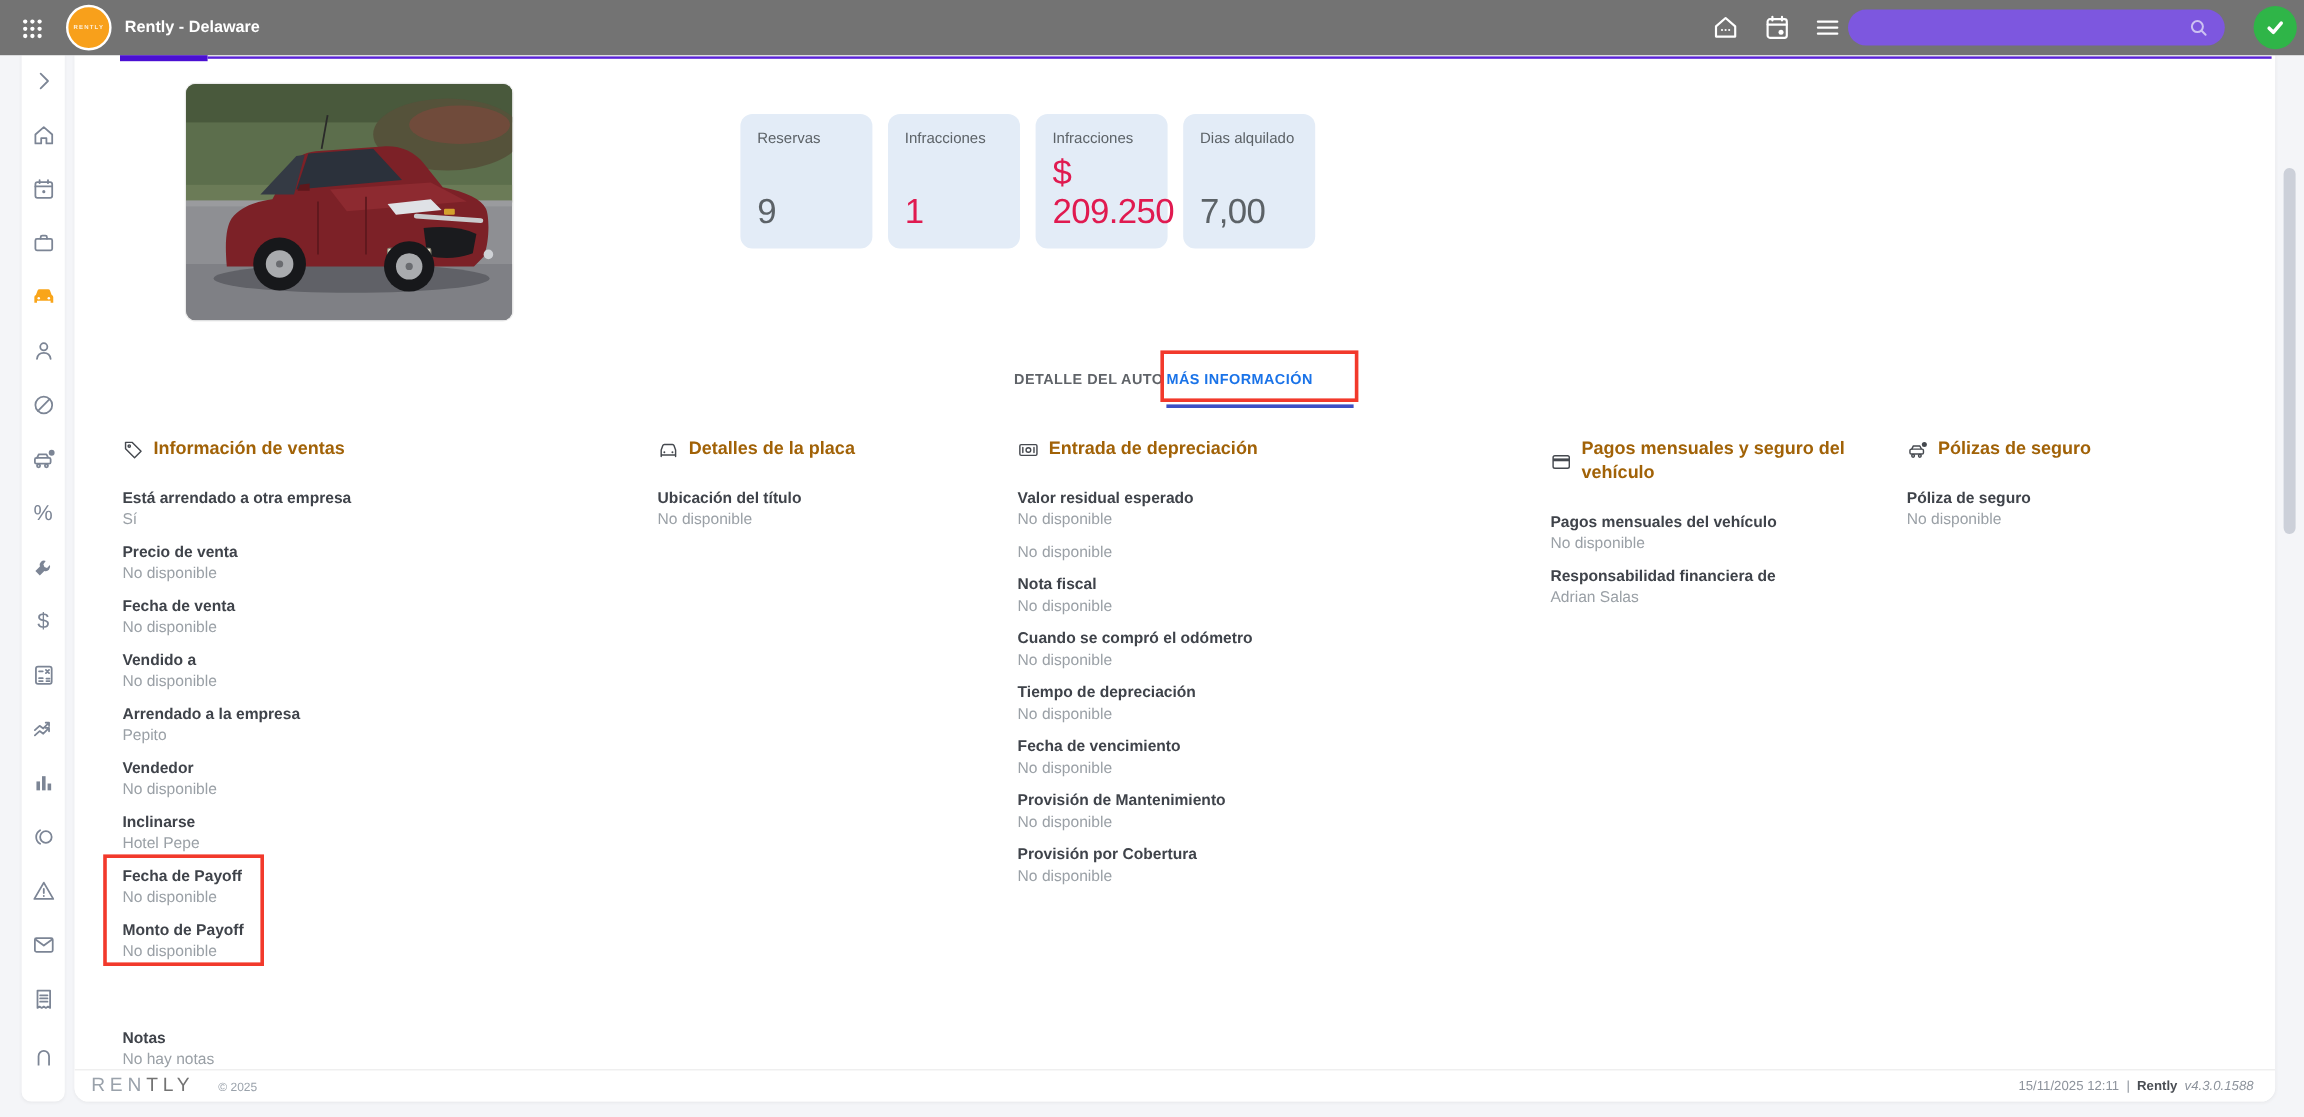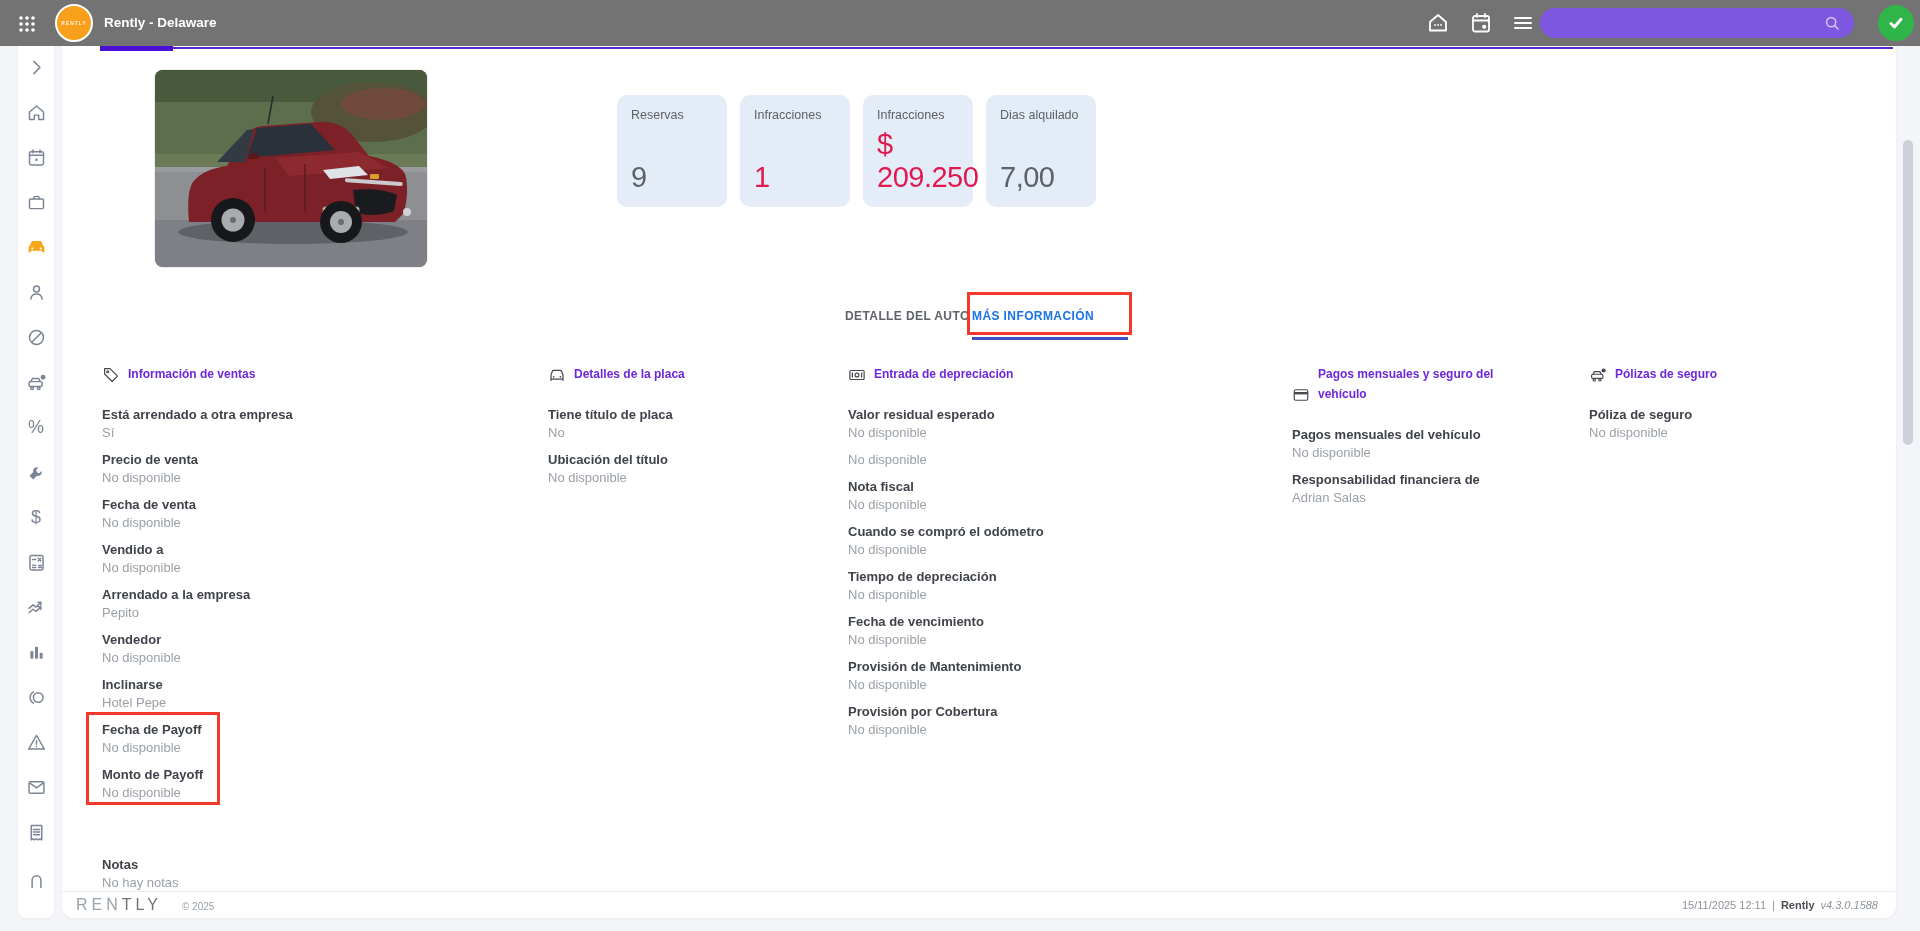--- a/index.html
+++ b/index.html
@@ -73,22 +73,22 @@
   .ann-tab { left:905px; top:246px; width:165px; height:43px; }
   .ann-payoff { left:24px; top:666px; width:134px; height:93px; }
 
   
   .section { position:absolute; top:318px; }
   .sec-0 { left:40px;  width:400px; }
   .sec-1 { left:486px; width:290px; }
   .sec-2 { left:786px; width:430px; }
   .sec-3 { left:1230px; width:250px; }
   .sec-4 { left:1527px; width:300px; }
-  .sec-title { display:flex; align-items:flex-end; gap:8px; font-size:12px; font-weight:bold;
-               color:#6d28d9; line-height:20px; margin-bottom:22px; }
+  .sec-title { display:flex; align-items:center; gap:8px; font-size:15px; font-weight:bold;
+               color:#a16207; line-height:20px; margin-bottom:22px; }
   .sec-title svg { width:18px; height:18px; stroke:#45494f; stroke-width:1.6; fill:none;
                    stroke-linecap:round; stroke-linejoin:round; flex:0 0 auto; margin-top:1px; }
   .field { margin-bottom:10px; }
   .flabel { font-size:13px; line-height:17px; color:#3f434a; font-weight:bold; }
   .fvalue { font-size:13px; line-height:17px; color:#9aa0a6; margin-top:1px; }
   .notes-block { margin-top:55px; }
 
   
   .footer { position:absolute; left:0; bottom:0; width:100%; height:27px; background:#fff;
             border-top:1px solid #ececec; display:flex; align-items:center;
@@ -441,24 +441,20 @@
         <span style="display:flex;">
           <svg viewBox="0 0 24 24">
               <path d="M4 12l1.8-5a1.8 1.8 0 0 1 1.7-1.2h9a1.8 1.8 0 0 1 1.7 1.2L20 12v5.5H4zM4 17.5v1.7M20 17.5v1.7"></path>
               <circle cx="7.5" cy="14.5" r="1.1" fill="#45494f" stroke="none"></circle>
               <circle cx="16.5" cy="14.5" r="1.1" fill="#45494f" stroke="none"></circle>
             </svg>
           </span>
         <span>Detalles de la placa</span>
       </div>
       <div class="field">
-        <div class="flabel">Tiene título de placa</div>
-        <div class="fvalue">No</div>
-      </div>
-      <div class="field">
         <div class="flabel">Ubicación del título</div>
         <div class="fvalue">No disponible</div>
       </div>
     </div>
 
     <div class="section sec-2">
       <div class="sec-title">
         <span style="display:flex;">
           <svg viewBox="0 0 24 24">
               <rect x="2.5" y="6" width="19" height="12" rx="1.5"></rect>

